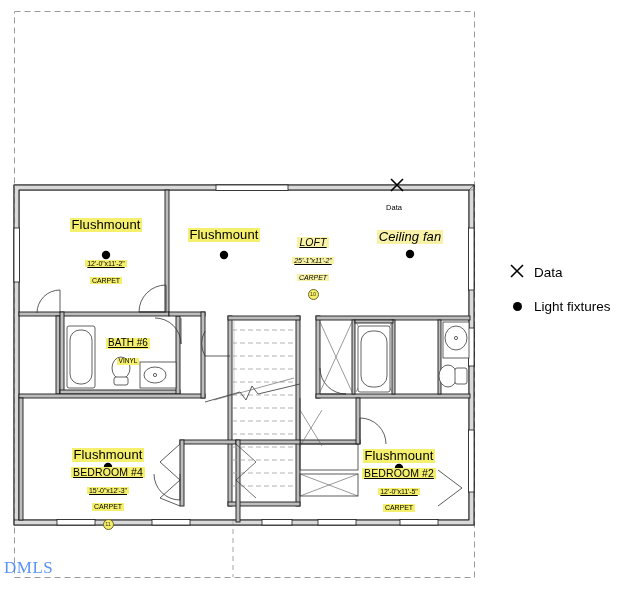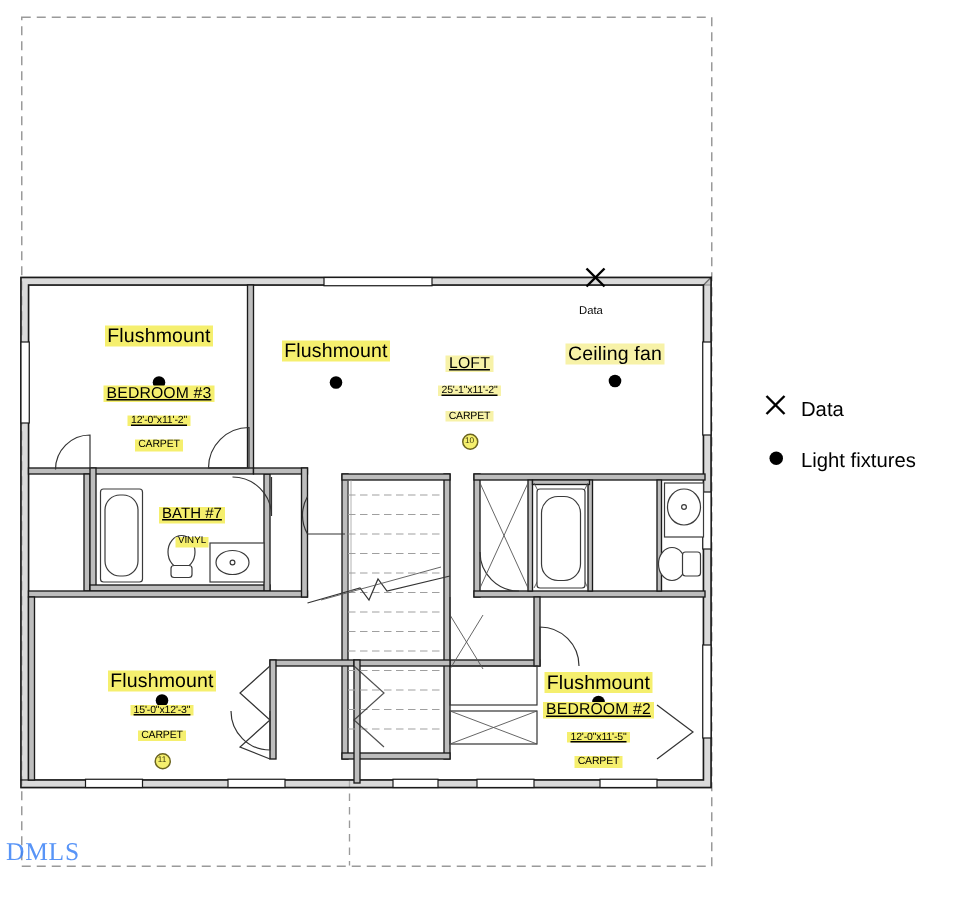--- a/index.html
+++ b/index.html
@@ -10,21 +10,21 @@
     color:#000;
     overflow:hidden;
     position:relative;
   }
   #stage{position:absolute;left:0;top:0;width:642px;height:448px;}
   svg#plan{position:absolute;left:0;top:0;width:642px;height:600px;display:block;}
 
   
   .lbl{position:absolute;text-align:center;line-height:1.05;white-space:nowrap;}
   .hl{background:#f5ef6e;display:inline-block;padding:0 2px;}
-  .hl-soft{background:#f7f2a8;display:inline-block;padding:0 2px;}
+  .hl-soft{background:#f7f2a8;display:inline-block;padding:0 2px;font-style:italic;}
   .fixname{font-size:13px;letter-spacing:.1px;}
   .roomname{font-size:10.5px;text-decoration:underline;letter-spacing:.1px;}
   .roomdim{font-size:7px;text-decoration:underline;letter-spacing:-.1px;}
   .roomfin{font-size:7px;letter-spacing:-.1px;}
   .bathname{font-size:10px;text-decoration:underline;}
   .bathfin{font-size:6.5px;}
   .datalabel{font-size:7.5px;}
 
   .circlenum{
     display:inline-block;width:9px;height:9px;line-height:9px;
@@ -235,48 +235,48 @@
     </g>
   </svg>
 
   <div class="lbl" style="left:372px;top:197px;width:44px;">
     <span class="datalabel">Data</span>
   </div>
 
   <div class="lbl" style="left:46px;top:216px;width:120px;">
     <div><span class="hl fixname">Flushmount</span></div>
     <div style="height:20px;"></div>
-    <div><span class="hl roomname">BEDROOM #3</span></div>
     <div><span class="hl roomdim">12'-0"x11'-2"</span></div>
     <div><span class="hl roomfin">CARPET</span></div>
   </div>
 
   <div class="lbl" style="left:164px;top:226px;width:120px;">
     <div><span class="hl fixname">Flushmount</span></div>
   </div>
 
   <div class="lbl" style="left:273px;top:233px;width:80px;">
     <div><span class="hl-soft roomname">LOFT</span></div>
     <div><span class="hl-soft roomdim">25'-1"x11'-2"</span></div>
     <div><span class="hl-soft roomfin">CARPET</span></div>
     <div><span class="circlenum">10</span></div>
   </div>
 
   <div class="lbl" style="left:360px;top:228px;width:100px;">
     <div><span class="hl-soft fixname">Ceiling fan</span></div>
   </div>
 
   <div class="lbl" style="left:95px;top:333px;width:66px;">
-    <div><span class="hl bathname">BATH #7</span></div>
+    <div><span class="hl bathname">BATH #6</span></div>
     <div><span class="hl bathfin">VINYL</span></div>
   </div>
 
 
   <div class="lbl" style="left:48px;top:446px;width:120px;">
     <div><span class="hl fixname">Flushmount</span></div>
+    <div><span class="hl roomname">BEDROOM #4</span></div>
     <div><span class="hl roomdim">15'-0"x12'-3"</span></div>
     <div><span class="hl roomfin">CARPET</span></div>
     <div><span class="circlenum">11</span></div>
   </div>
 
   <div class="lbl" style="left:339px;top:447px;width:120px;">
     <div><span class="hl fixname">Flushmount</span></div>
     <div><span class="hl roomname">BEDROOM #2</span></div>
     <div><span class="hl roomdim">12'-0"x11'-5"</span></div>
     <div><span class="hl roomfin">CARPET</span></div>

